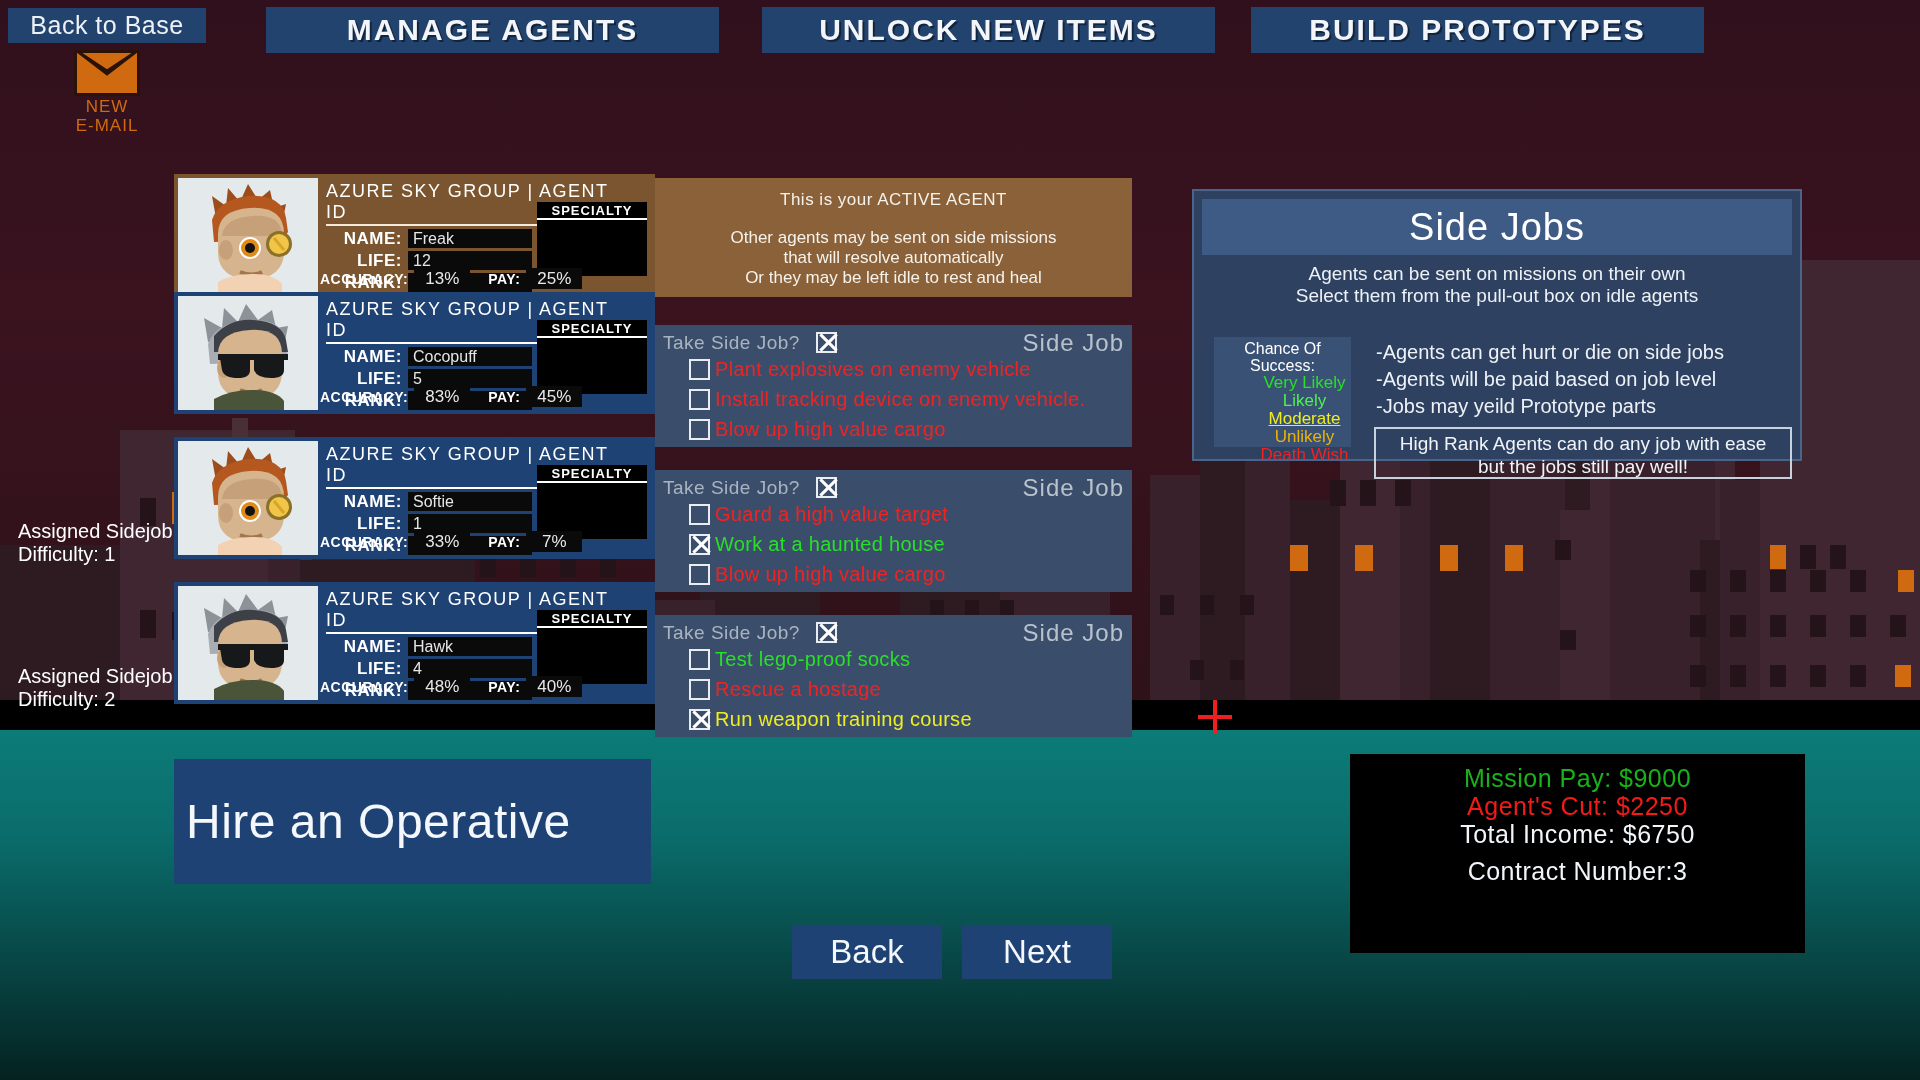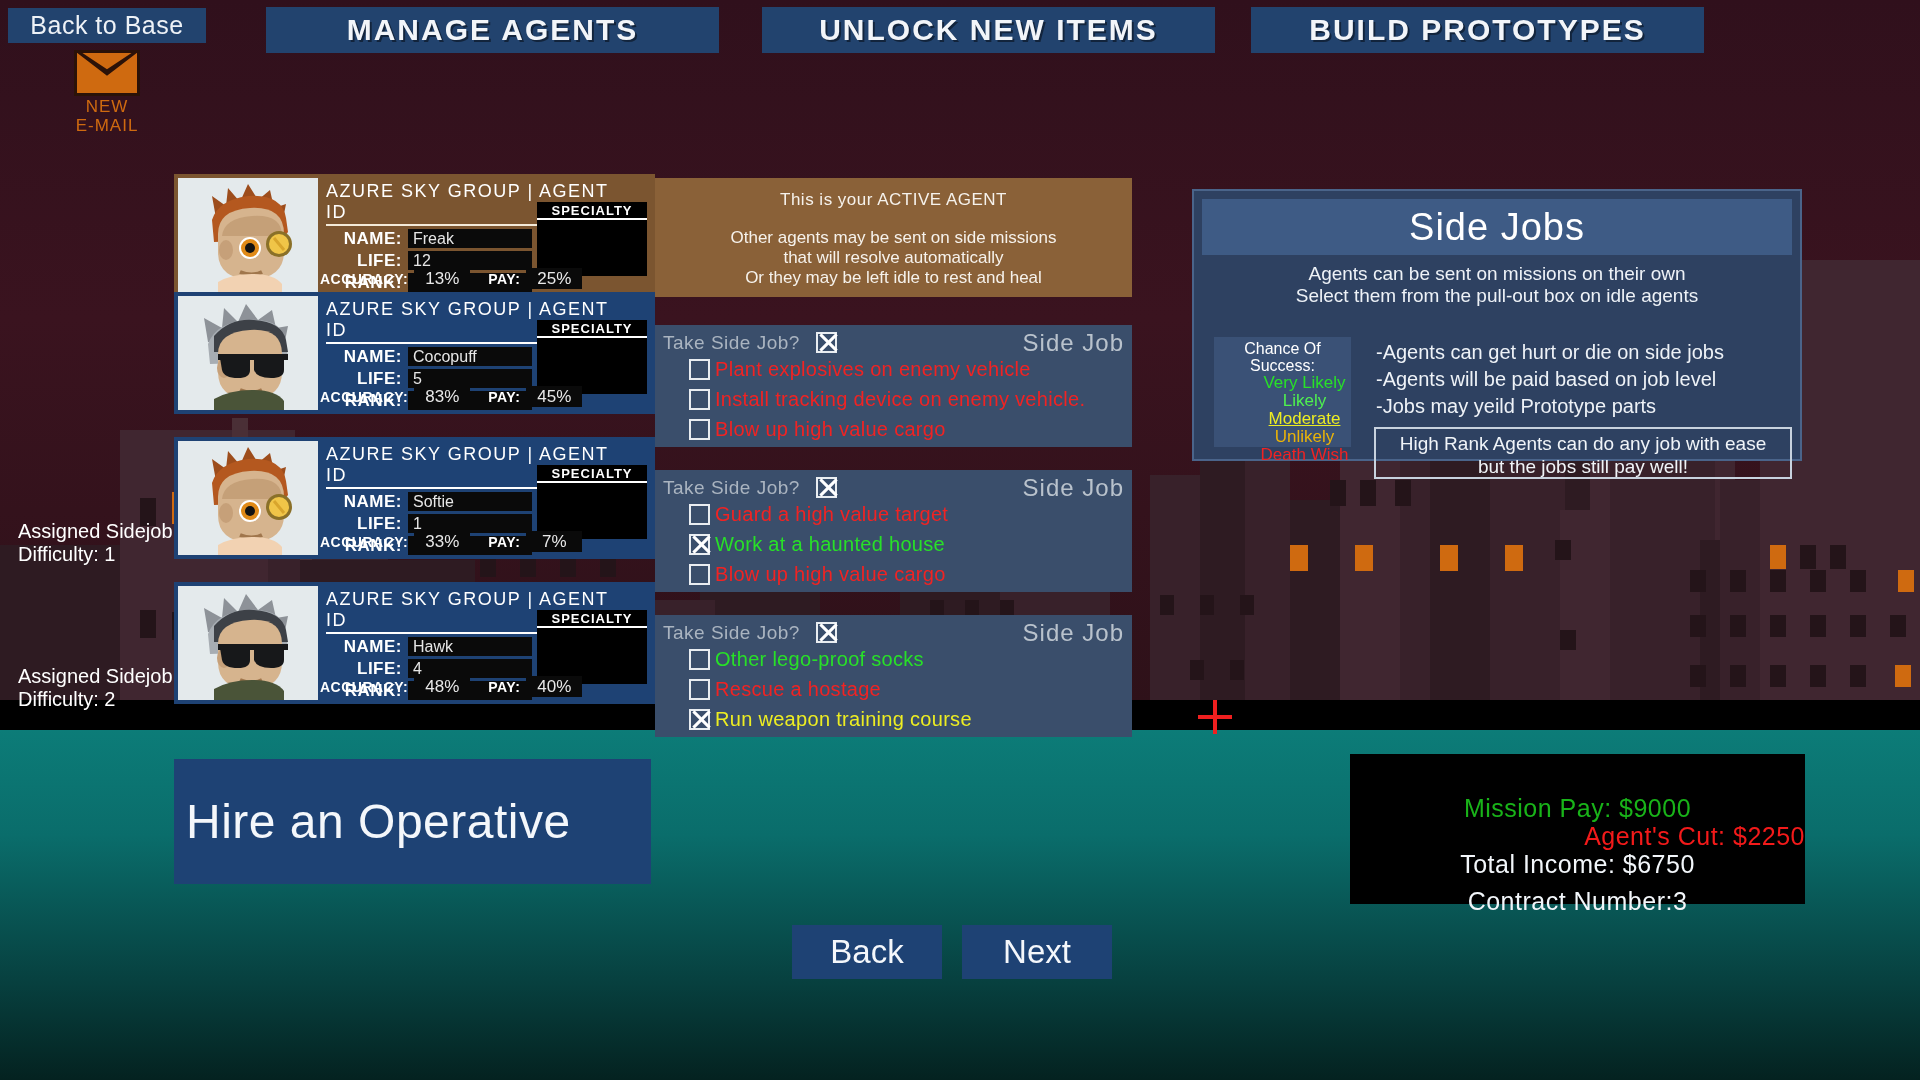--- a/index.html
+++ b/index.html
@@ -162,26 +162,26 @@
   
   .bottom-btn {
     position:absolute; top:925px; height:54px; background:#1e4274; color:#f4f7fb;
     font-size:33px; display:flex; align-items:center; justify-content:center; cursor:pointer;
   }
   #btn-back { left:792px; width:150px; }
   #btn-next { left:962px; width:150px; }
 
   
   .pay-panel {
-    position:absolute; left:1350px; top:754px; width:455px; height:150px;
-    background:#000; text-align:center; padding-top:40px;
+    position:absolute; left:1350px; top:754px; width:455px; height:199px;
+    background:#000; text-align:center; padding-top:10px;
   }
   .pay-line { font-size:25px; line-height:28px; letter-spacing:.5px; }
   .pay-mission { color:#19b319; }
-  .pay-cut { color:#f31a1a;text-align:right; }
+  .pay-cut { color:#f31a1a; }
   .pay-total { color:#f2f6fa; }
   .pay-contract { color:#f2f6fa; margin-top:9px; }
 
   
   .cursor { position:absolute; left:1198px; top:700px; width:34px; height:34px; }
   .cursor:before { content:""; position:absolute; left:15px; top:0; width:4px; height:34px; background:#f01f1f; }
   .cursor:after  { content:""; position:absolute; left:0; top:15px; width:34px; height:4px; background:#f01f1f; }
 </style>
 </head>
 <body>
@@ -566,21 +566,21 @@
           </div>
     </div>
     <div class="sidejob-panel" style="top: 615px;">
         <div class="sj-head">
           <div class="sj-q">Take Side Job?</div>
           <div class="chk x"></div>
           <div class="sj-title">Side Job</div>
         </div>
       <div class="sj-item">
             <div class="chk "></div>
-            <div class="sj-label c-green">Other lego-proof socks</div>
+            <div class="sj-label c-green">Test lego-proof socks</div>
           </div>
       <div class="sj-item">
             <div class="chk "></div>
             <div class="sj-label c-red">Rescue a hostage</div>
           </div>
       <div class="sj-item">
             <div class="chk x"></div>
             <div class="sj-label c-yellow">Run weapon training course</div>
           </div>
     </div>

